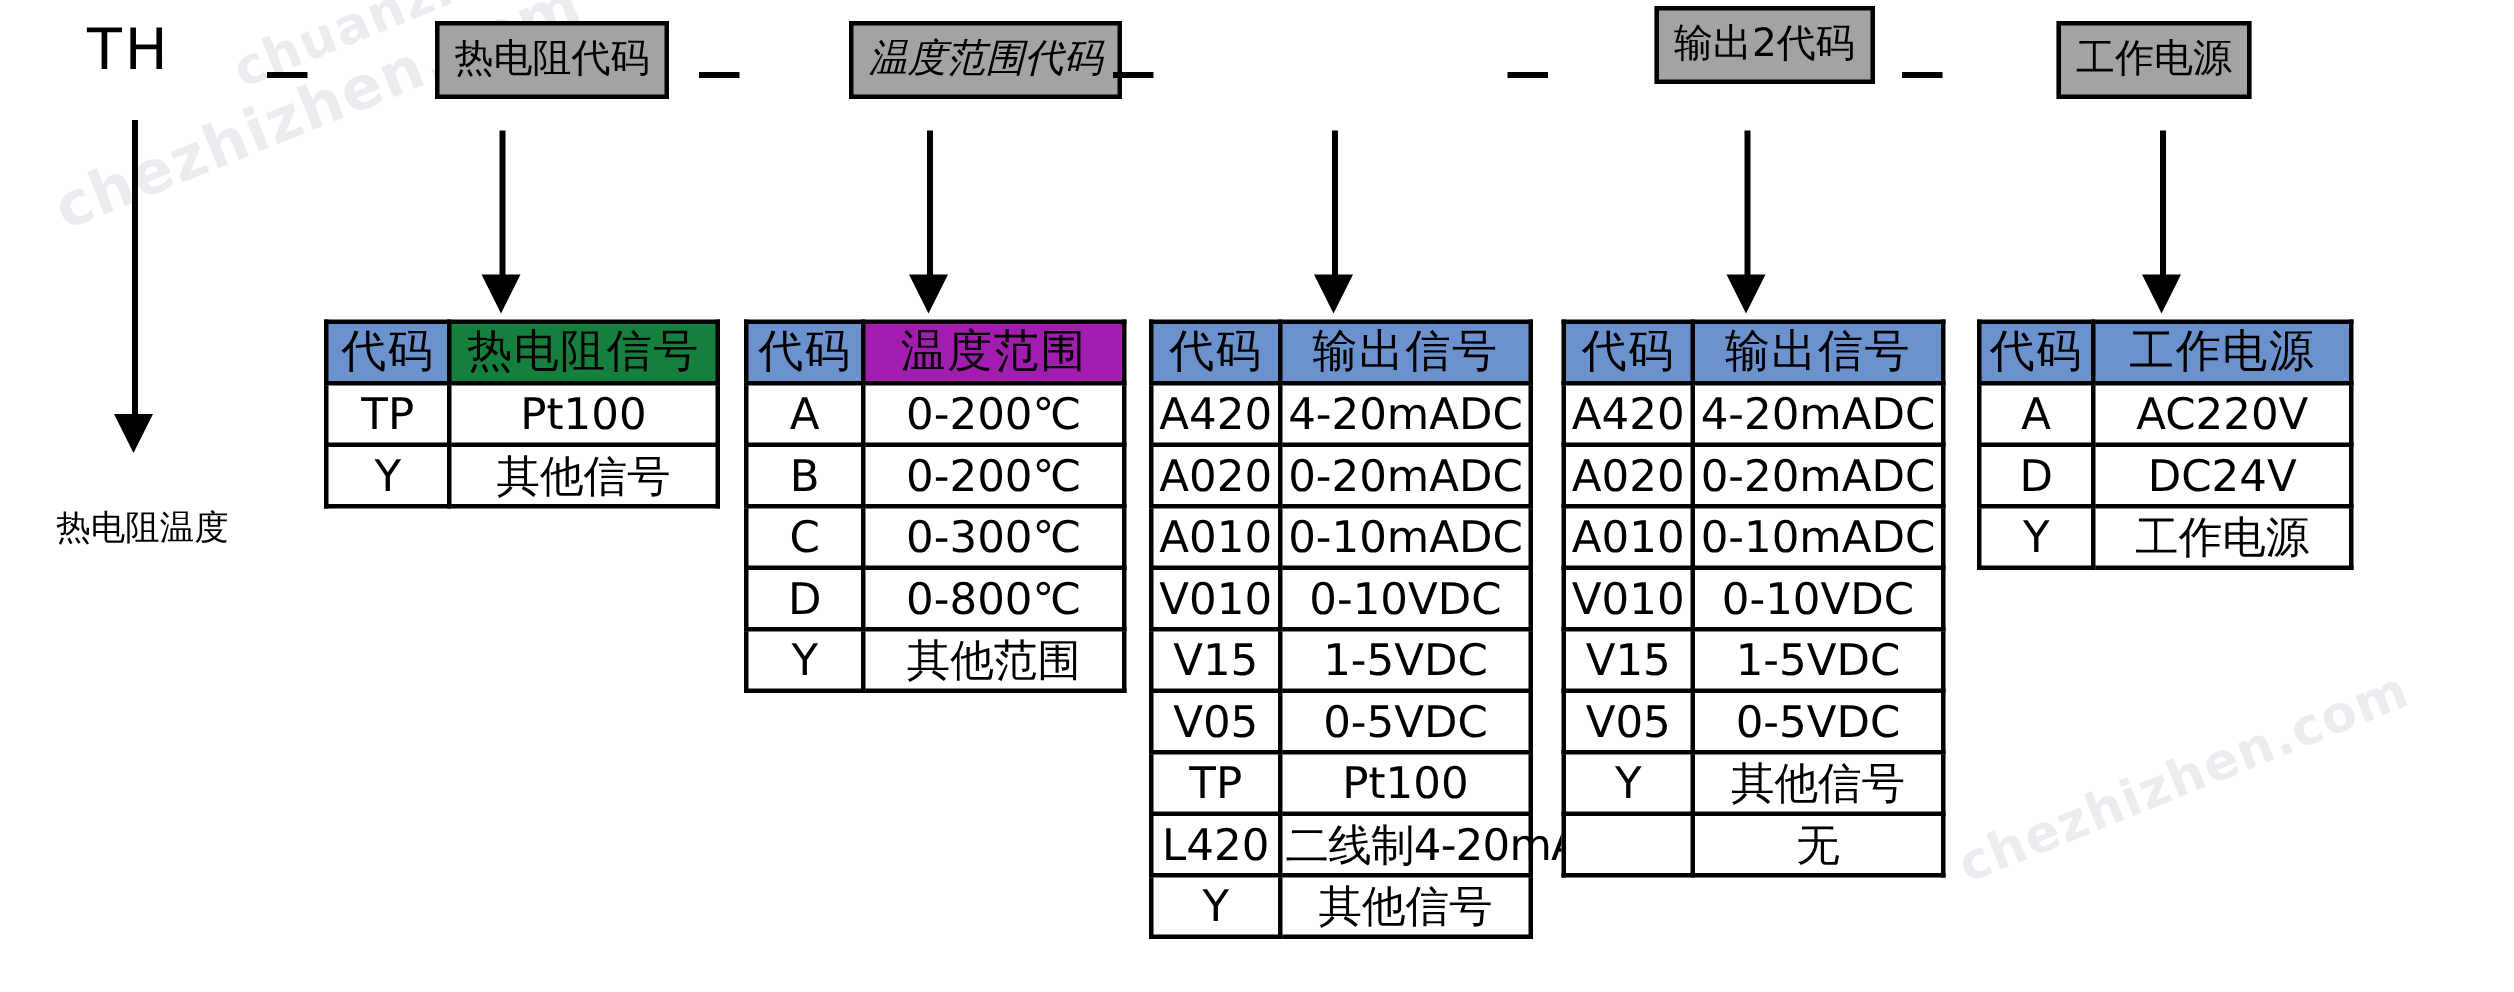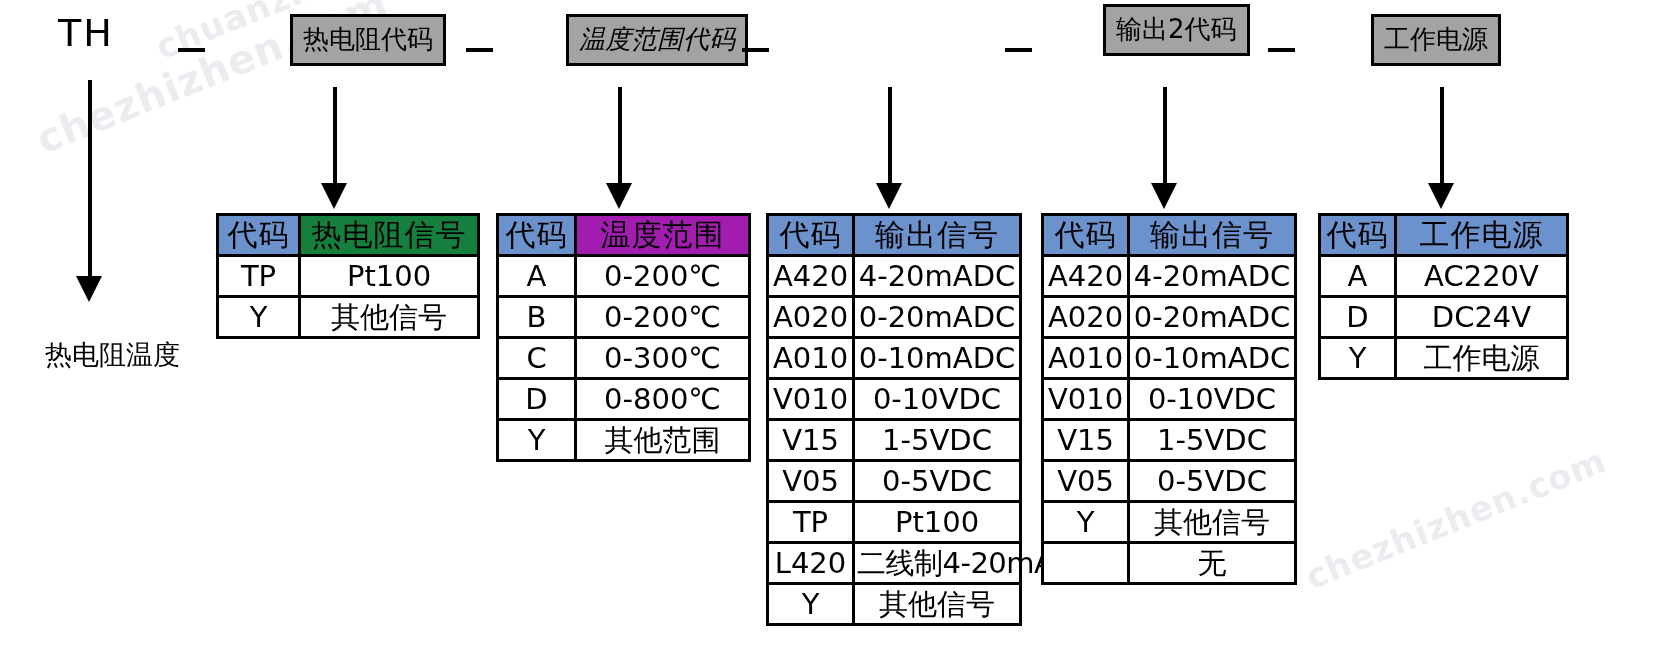--- a/index.html
+++ b/index.html
@@ -83,23 +83,23 @@
     width: 0;
     height: 0;
     border-left: 13px solid transparent;
     border-right: 13px solid transparent;
     border-top: 26px solid #000;
   }
 
   
   .leaf-label {
     position: absolute;
-    font-size: 27px;
+    font-size: 23px;
     line-height: 1.28;
-    text-align: right;
+    text-align: center;
     white-space: nowrap;
   }
 
   
   .spec-table {
     position: absolute;
     border-collapse: collapse;
     background: #fff;
     table-layout: fixed;
   }

